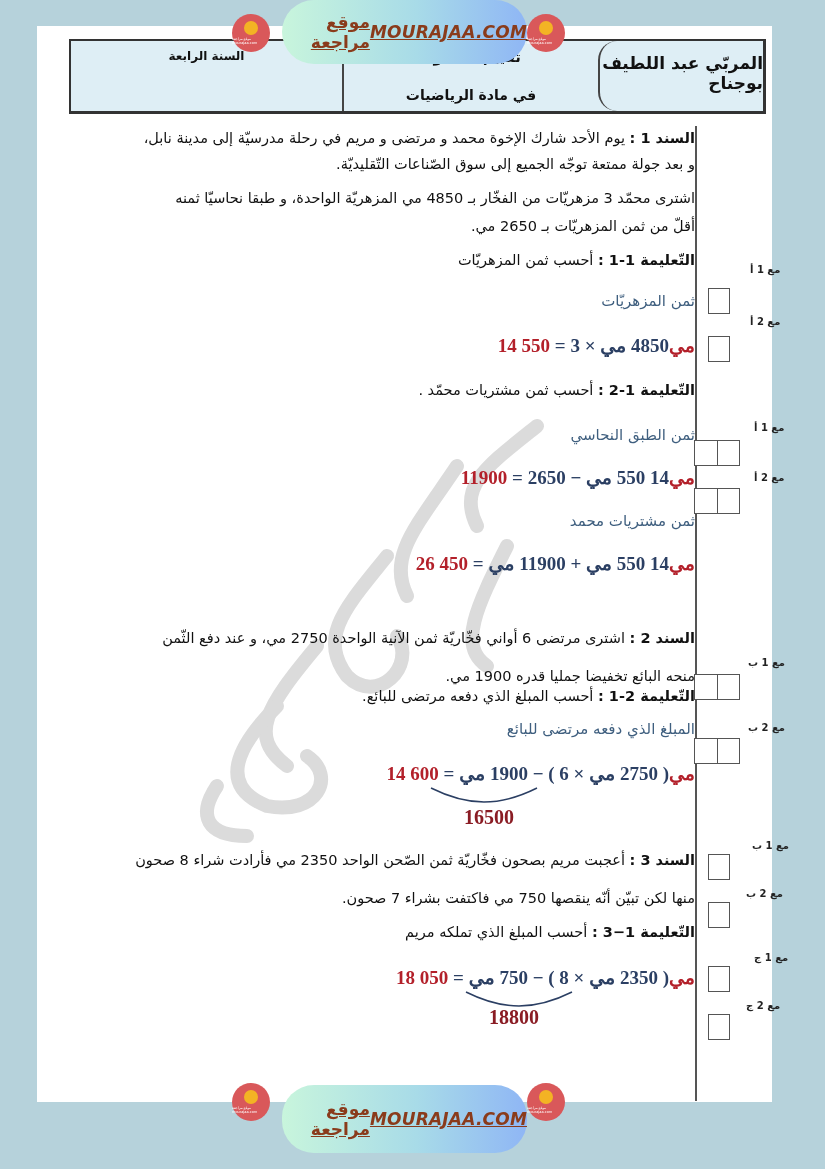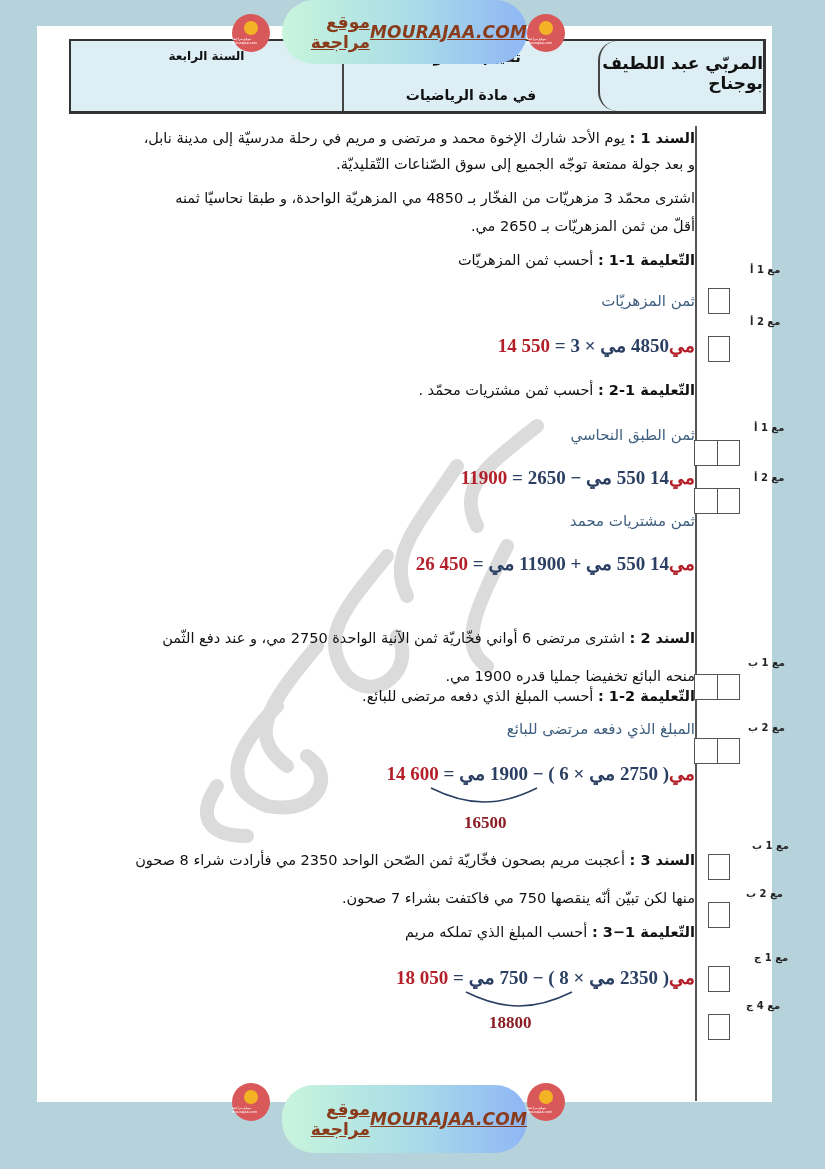--- a/index.html
+++ b/index.html
@@ -14,21 +14,21 @@
   .c-title .l2{margin-top:22px;font-size:14px;}
   .c-year{flex:1;font-size:12px;}
   
   .content{position:absolute;left:32px;top:100px;width:626px;height:960px;direction:rtl;}
   .vline{position:absolute;left:658px;top:100px;width:2px;height:975px;background:#555;}
   .txt{position:absolute;right:0;font-size:14.5px;color:#111;white-space:nowrap;direction:rtl;text-align:right;}
   .lbl{font-weight:bold;}
   .sub{color:#3f5f7f;font-size:15px;text-align:right;}
   .calc{position:absolute;right:0;font-family:"Liberation Serif",serif;font-weight:bold;font-size:19px;color:#2b3f63;white-space:nowrap;direction:ltr;text-align:right;}
   .calc .res{color:#b3202a;}
-  .under{position:absolute;font-family:"Liberation Serif",serif;font-weight:bold;font-size:17px;color:#8a1c24;margin-top:7px;}
+  .under{position:absolute;font-family:"Liberation Serif",serif;font-weight:bold;font-size:20px;color:#8a1c24;}
   .brace{position:absolute;}
   
   .mark{position:absolute;font-size:10px;font-weight:bold;color:#222;direction:rtl;white-space:nowrap;padding-left:45px;}
   .box{position:absolute;width:22px;height:26px;border:1.5px solid #555;box-sizing:border-box;background:#fff;}
   .box2{position:absolute;width:46px;height:26px;border:1.5px solid #555;box-sizing:border-box;display:flex;background:#fff;}
   .box2 span{flex:1;border-left:1.5px solid #555;}
   .box2 span:first-child{border-left:none;}
   
   .wm{position:absolute;left:120px;top:380px;width:440px;height:440px;pointer-events:none;}
   
@@ -136,21 +136,21 @@
         <span></span>
       </div>
 
     <div class="mark" style="left:670px;top:814px;">مع 1 ب</div>
     <div class="box" style="left:671px;top:828px;"></div>
     <div class="mark" style="left:664px;top:862px;">مع 2 ب</div>
     <div class="box" style="left:671px;top:876px;"></div>
 
     <div class="mark" style="left:672px;top:926px;">مع 1 ج</div>
     <div class="box" style="left:671px;top:940px;"></div>
-    <div class="mark" style="left:664px;top:974px;">مع 4 ج</div>
+    <div class="mark" style="left:664px;top:974px;">مع 2 ج</div>
     <div class="box" style="left:671px;top:988px;"></div>
   </div>
 </div>
 
 <div class="badge" style="left:232px;top:14px;">
     <div class="dot"></div>
     <div class="tiny">موقع مراجعة mourajaa.com</div>
   </div>
 <div class="banner" style="left:282px;top:0px;">
   <span class="ar">موقع مراجعة</span>

